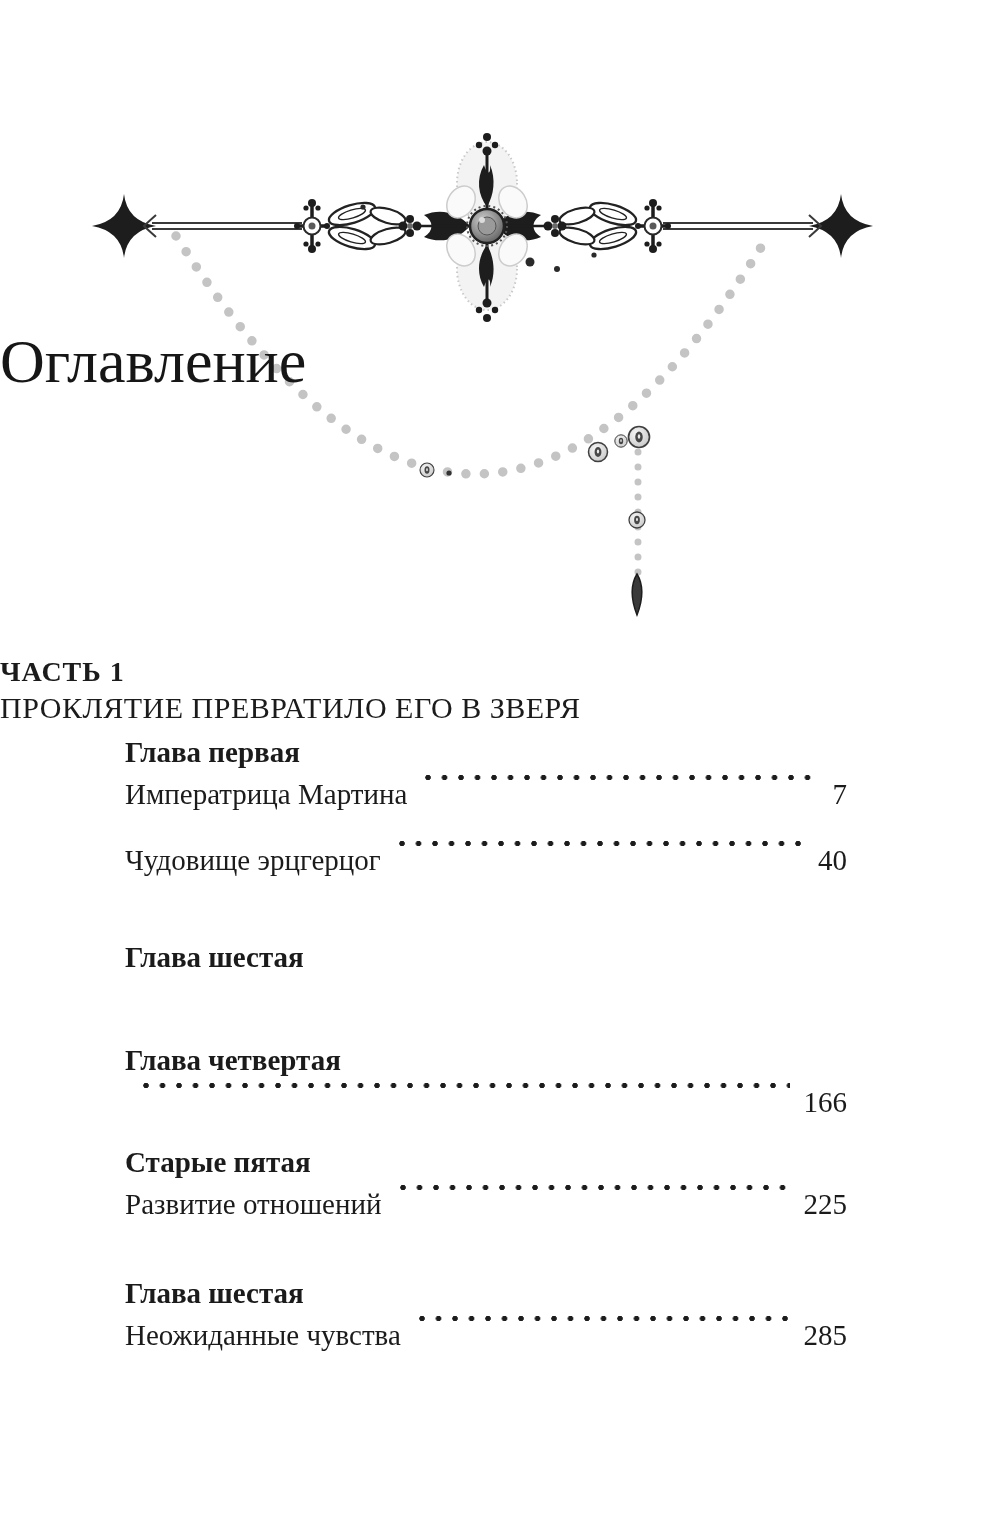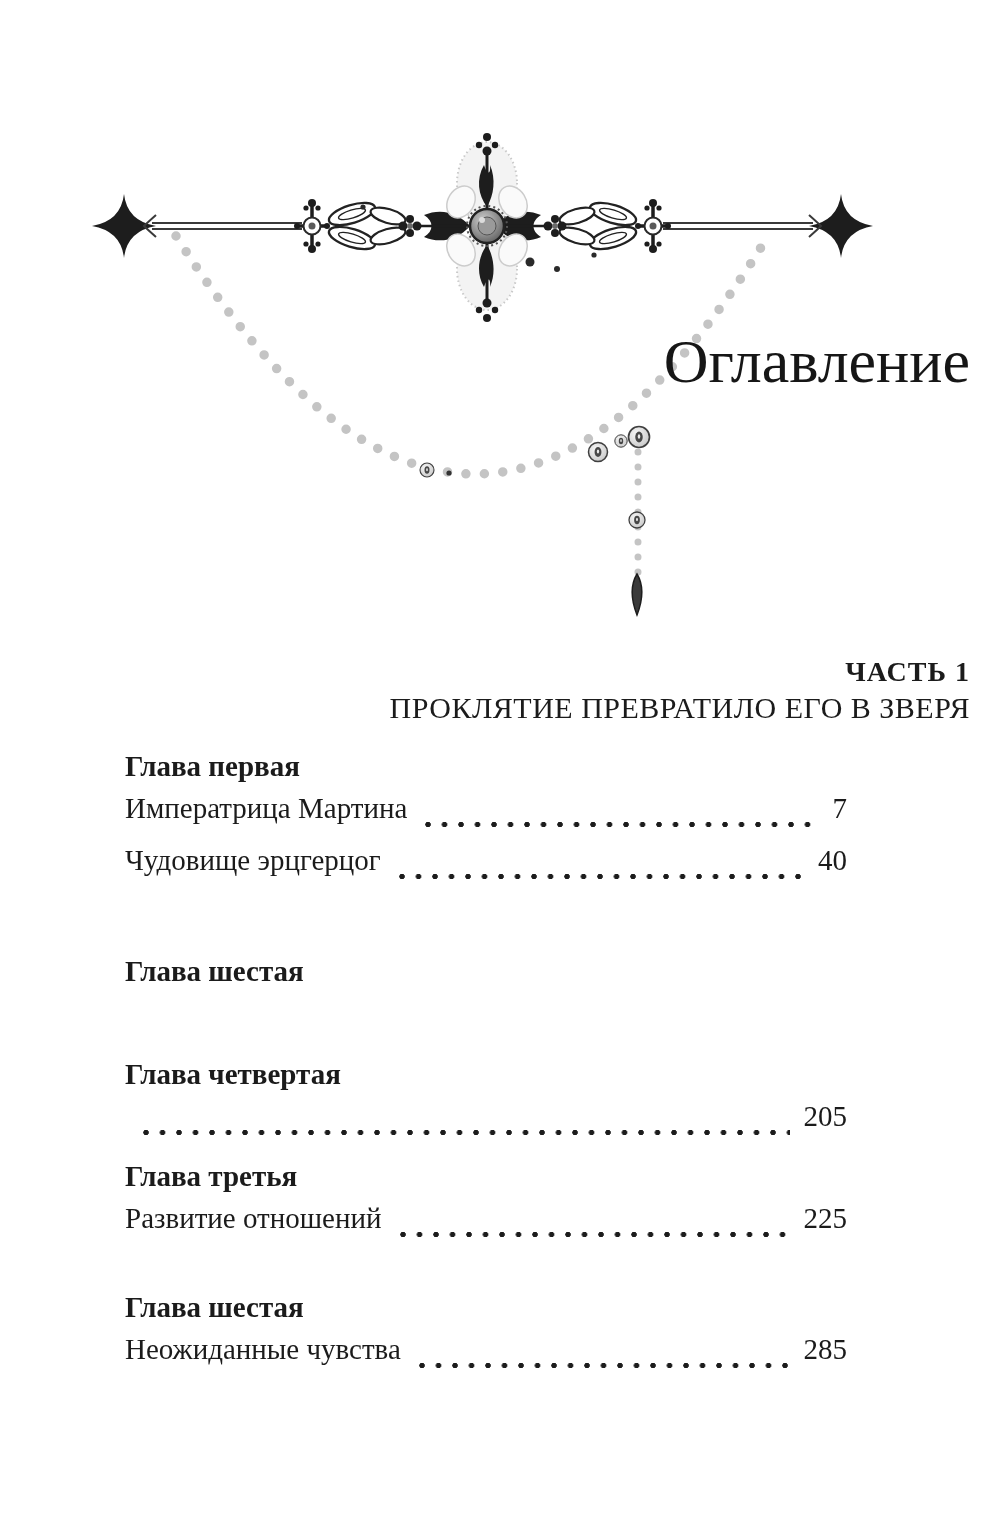--- a/index.html
+++ b/index.html
@@ -5,32 +5,32 @@
   html,body{margin:0;padding:0;background:#ffffff;}
   .page{
     position:relative;
     width:1000px;height:1518px;
     background:#ffffff;
     font-family:"Liberation Serif","DejaVu Serif",serif;
     color:#1b1b1b;
     overflow:hidden;
   }
   .header-art{position:absolute;top:0;left:0;}
-  .centercol{position:absolute;left:0;width:970px;text-align:right;}
+  .centercol{position:absolute;left:0;width:970px;text-align:left;}
   .title{
     top:328px;
     font-size:62px;line-height:66px;font-weight:normal;margin:0;
     letter-spacing:0px;color:#161616;
   }
   .part{top:622px;}
   .part-label{font-size:28px;line-height:36px;font-weight:bold;letter-spacing:1px;margin-top:32px;}
   .part-title{font-size:30px;line-height:36px;letter-spacing:0.5px;margin-top:0px;}
   .entry{position:absolute;left:125px;width:722px;}
-  .entry .chapter{font-size:29px;line-height:37px;font-weight:bold;margin-top:14px;}
-  .entry .row{display:flex;align-items:flex-end;margin-top:3px;font-size:29px;line-height:40px;}
+  .entry .chapter{font-size:29px;line-height:37px;font-weight:bold;}
+  .entry .row{display:flex;align-items:flex-start;margin-top:3px;font-size:29px;line-height:40px;}
   .entry .etitle{white-space:nowrap;}
   .entry .leader{
     flex:1;height:7px;
     margin:0 14px 0 18px;
     background-image:radial-gradient(circle at 3px 3.5px,#1c1c1c 2.45px,rgba(0,0,0,0) 3px);
     background-size:16.5px 7px;
     background-repeat:repeat-x;
     background-position:left bottom;
   }
   .entry .pagenum{white-space:nowrap;text-align:right;}
@@ -181,26 +181,26 @@
   </div>
 
   <div class="entry e3">
     <div class="chapter">Глава шестая</div>
   </div>
 
   <div class="entry e4">
     <div class="chapter">Глава четвертая</div>
     <div class="row">
       <span class="leader"></span>
-      <span class="pagenum">205</span>
+      <span class="pagenum">166</span>
     </div>
   </div>
 
   <div class="entry e5">
-    <div class="chapter">Глава третья</div>
+    <div class="chapter">Старые пятая</div>
     <div class="row">
       <span class="etitle">Развитие отношений</span>
       <span class="leader"></span>
       <span class="pagenum">225</span>
     </div>
   </div>
 
   <div class="entry e6">
     <div class="chapter">Глава шестая</div>
     <div class="row">

